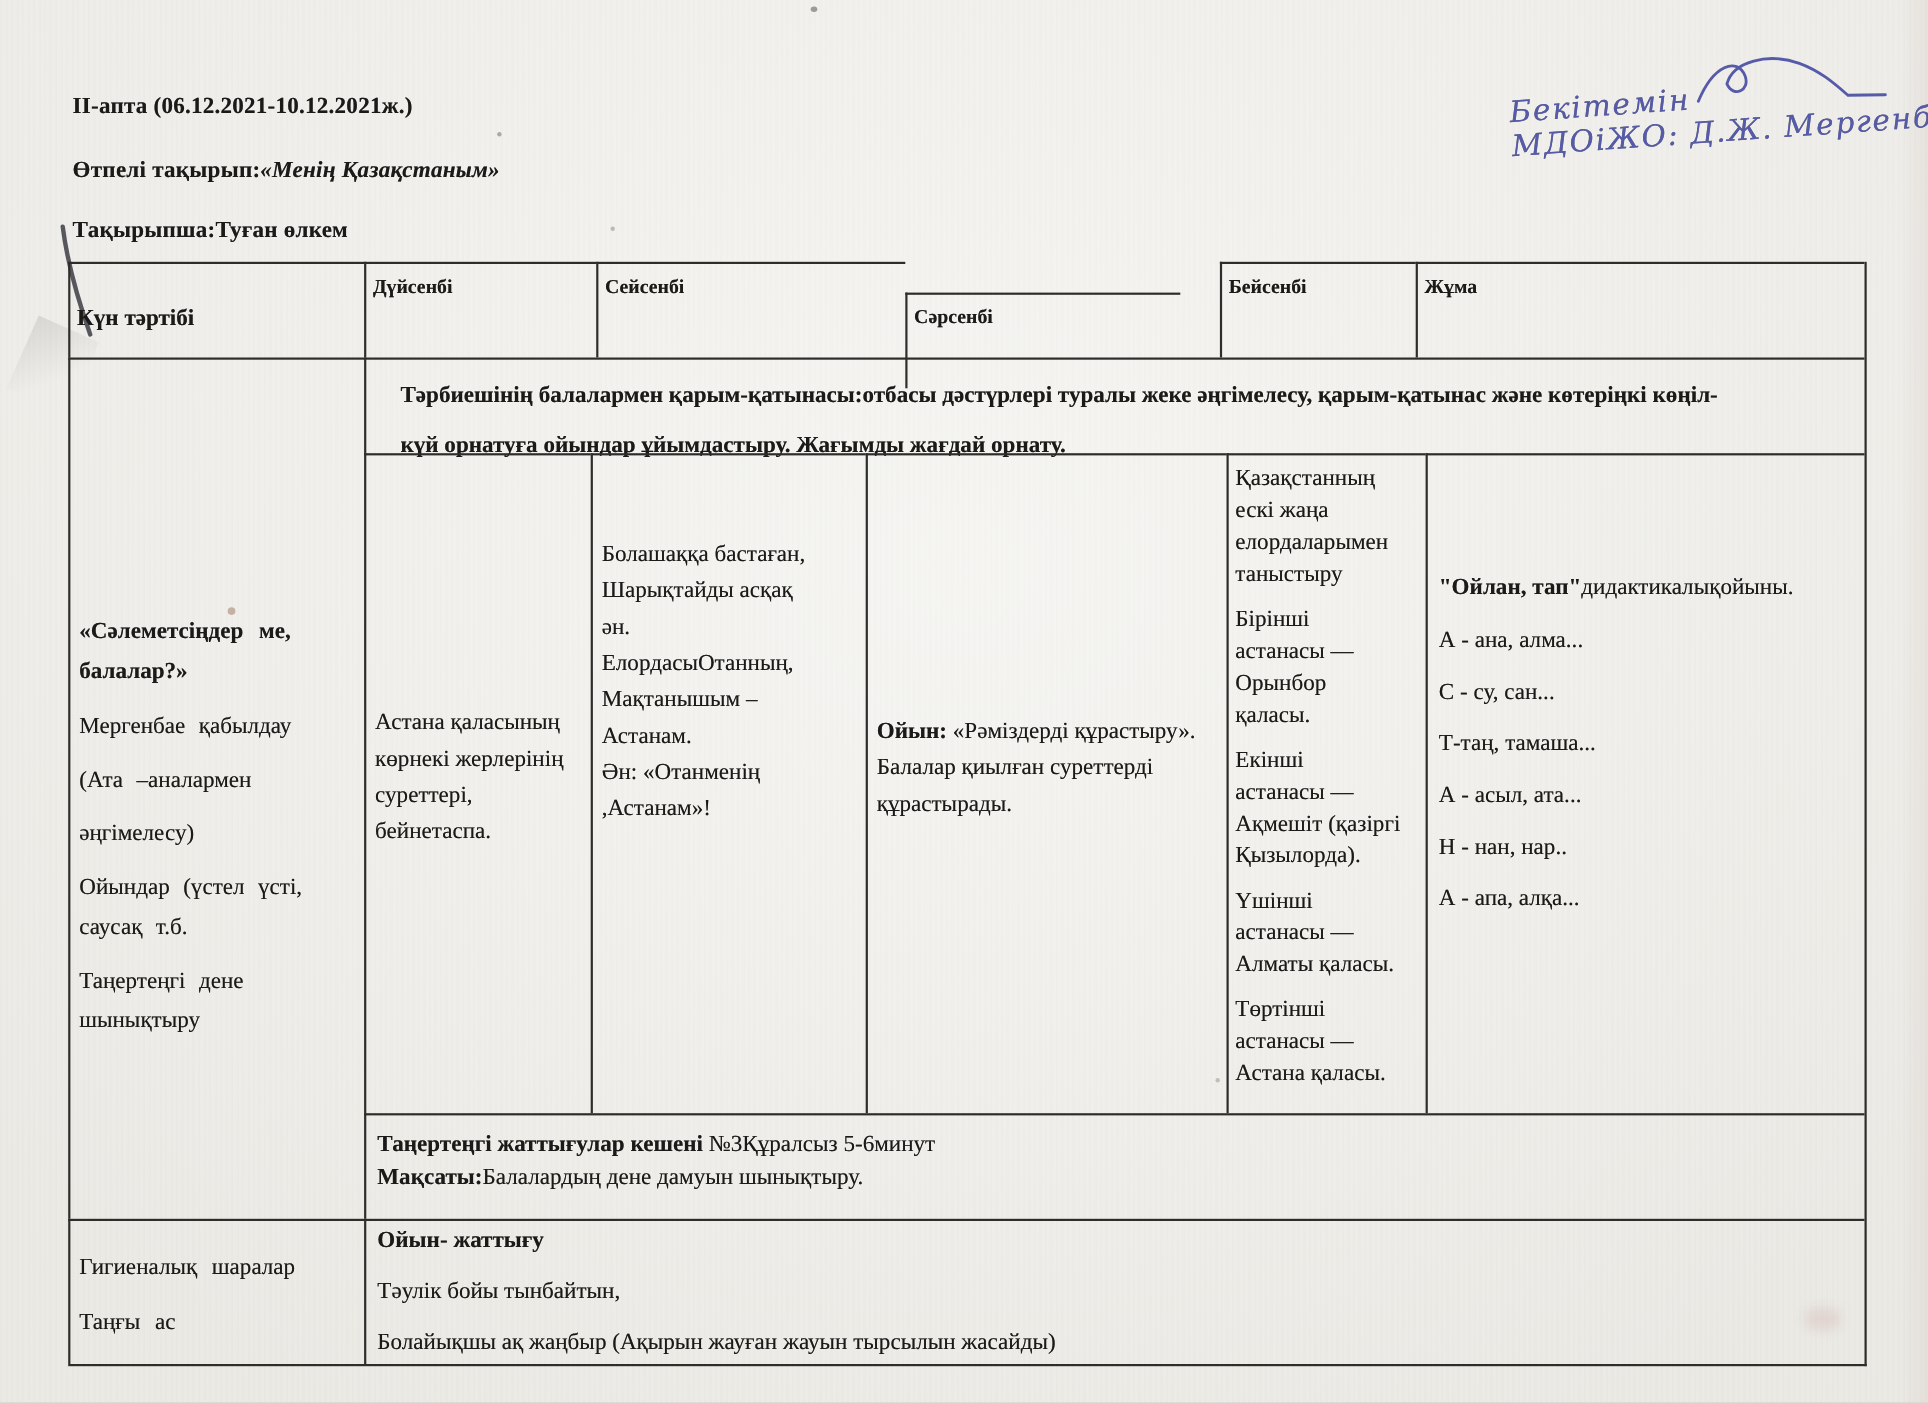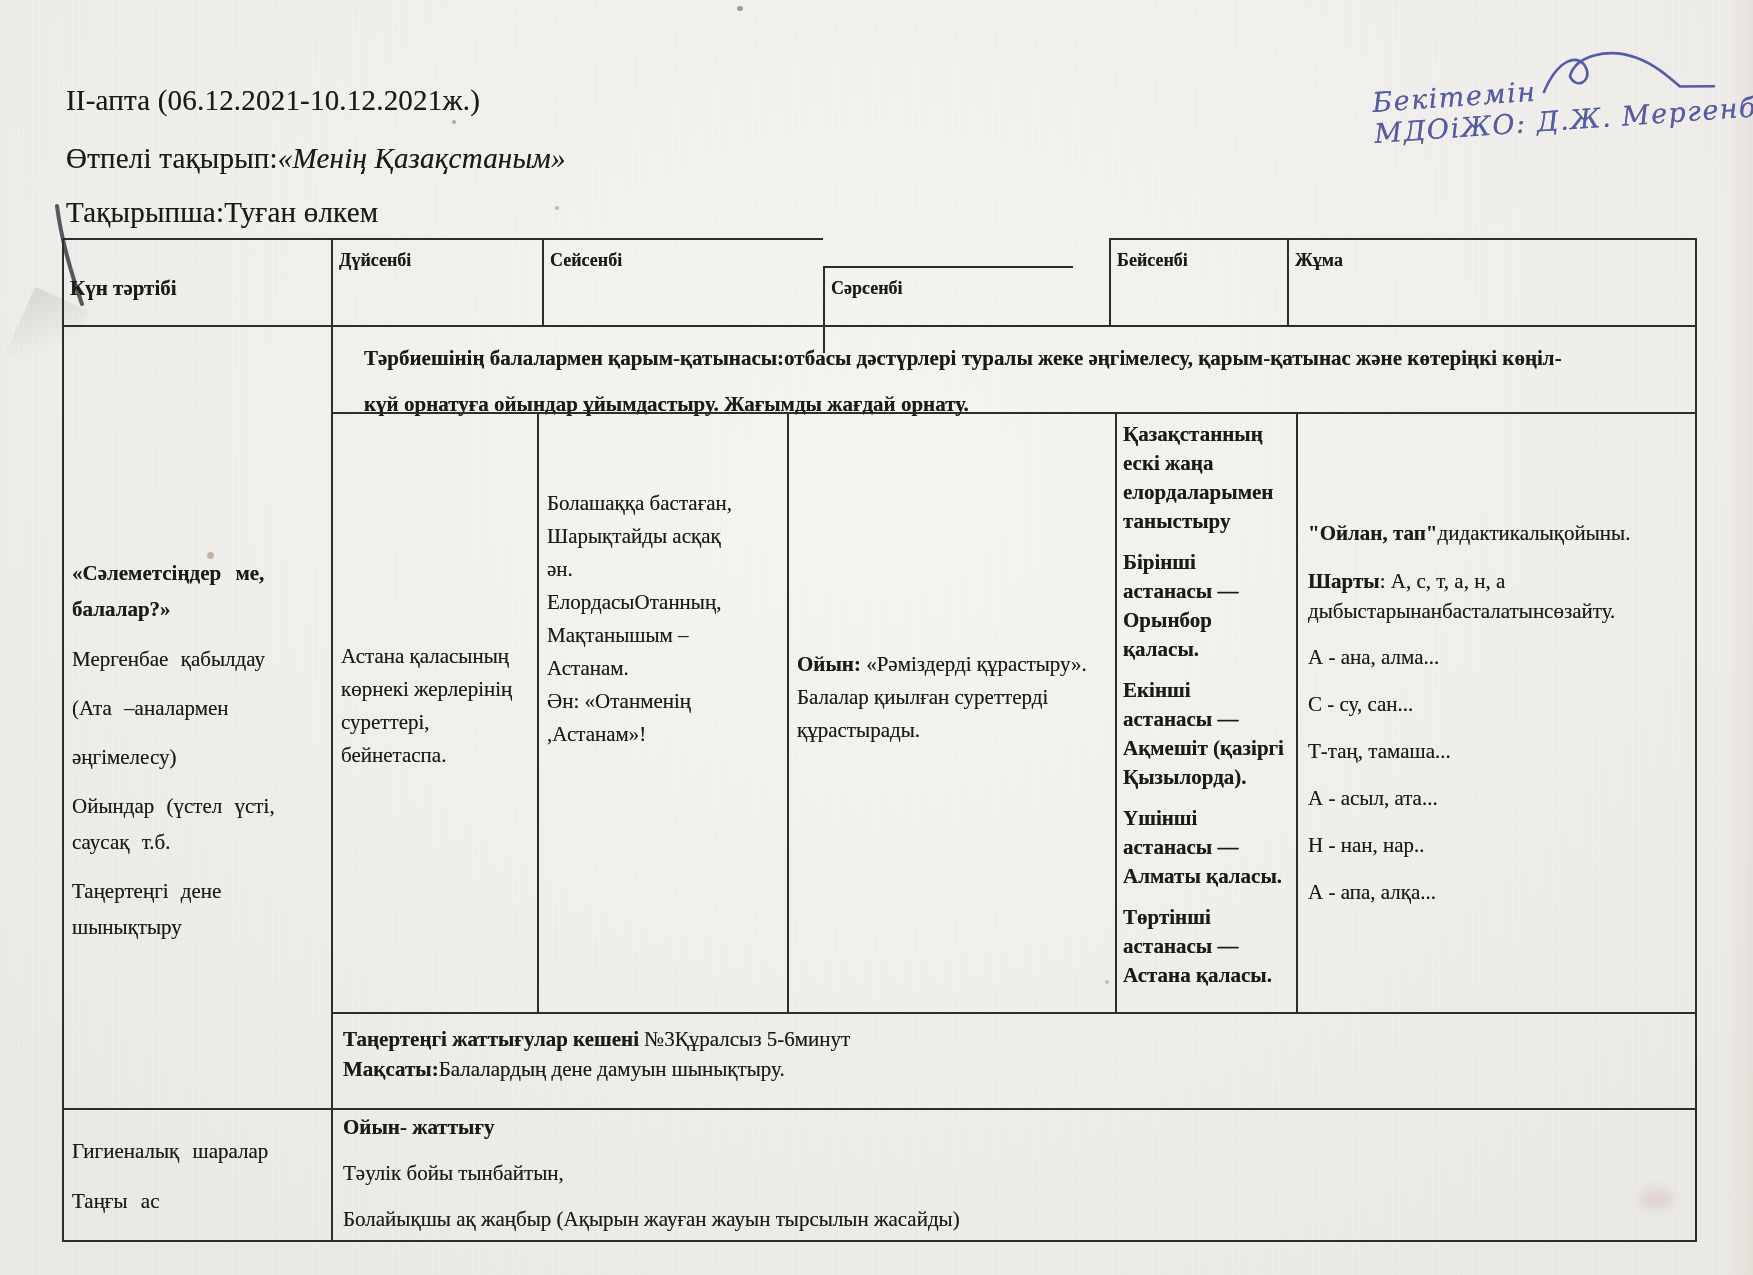--- a/index.html
+++ b/index.html
@@ -9,21 +9,21 @@
       linear-gradient(to left, rgba(196,168,160,0.16), rgba(196,168,160,0.0) 26px),
       radial-gradient(ellipse at 50% 40%, rgba(255,255,255,0.35), rgba(0,0,0,0.02) 85%),
       repeating-linear-gradient(90deg, rgba(80,80,70,0.016) 0 2px, rgba(255,255,255,0.0) 2px 5px),
       linear-gradient(#f2f1ed, #efeee9);
     font-family:"Liberation Serif","DejaVu Serif",serif;
     color:#1b1a18;
   }
   .txt{text-shadow:0 0 .4px rgba(20,20,20,.55);}
   
   .heading{position:absolute;left:66px;top:84px;}
-  .h-line{font-weight:normal;font-size:29px;letter-spacing:.2px;}
+  .h-line{font-weight:bold;font-size:21px;letter-spacing:.2px;}
   .h-week{position:absolute;left:0;top:0;white-space:nowrap;}
   .h-theme{position:absolute;left:0;top:58px;white-space:nowrap;}
   .h-sub{position:absolute;left:0;top:112px;white-space:nowrap;}
   .bi{font-style:italic;}
   
   .handwriting{
     position:absolute;left:1372px;top:48px;width:460px;
     transform:rotate(-4deg);
     color:#565ba9;font-family:"DejaVu Serif",serif;font-style:italic;
     font-size:27px;letter-spacing:1.5px;white-space:nowrap;
@@ -43,21 +43,21 @@
   .c-h0{padding:32px 8px 0 6px;font-weight:bold;}
   .c-comm{padding:8px 12px 0 10px;font-weight:bold;line-height:46px;}
   .c-comm .inner{width:1225px;margin-left:21px;}
   .c-routine{padding:228px 8px 0 8px;line-height:36px;}
   .c-routine p{margin:0 0 13px 0;word-spacing:7px;}
   .c-routine .ttl{font-weight:bold;word-spacing:9px;margin-bottom:14px;}
   .c-mon{padding:226px 4px 0 8px;}
   .c-tue{padding:73px 4px 0 8px;}
   .c-wed{padding:234px 10px 0 8px;}
   .c-wed .inner{width:292px;}
-  .c-thu{padding:6px 2px 0 6px;line-height:29px;font-weight:bold;}
+  .c-thu{padding:6px 2px 0 6px;line-height:29px;}
   .c-thu p{margin:0 0 12px 0;}
   .c-fri{padding:104px 10px 0 10px;line-height:30px;}
   .c-fri .ttl{margin-bottom:18px;}
   .c-fri .rule{margin-bottom:16px;width:392px;}
   .c-fri p.itm{margin:0 0 17px 0;}
   .c-exer{padding:10px 10px 0 10px;line-height:30px;}
   .c-exer .goal{}
   .c-hygL{padding:26px 6px 0 8px;line-height:30px;}
   .c-hygL p{margin:0 0 20px 0;word-spacing:8px;}
   .c-hygR{padding:2px 10px 0 10px;line-height:30px;}
@@ -174,23 +174,20 @@
 Алматы қаласы.</p>
       <p class="pre">Төртінші
 астанасы —
 Астана қаласы.</p>
     </div>
 
     <div class="cell c-fri txt" style="left:1234px;top:174px;width:399px;height:600px;">
       <p class="ttl">
         <span class="bold">"Ойлан, тап"</span><span>дидактикалықойыны.</span>
       </p>
-      <p class="rule">
-        <span class="bold">Шарты</span><span>: А, с, т, а, н, а дыбыстарынанбасталатынсөзайту.</span>
-      </p>
       <p class="itm">А - ана, алма...</p>
       <p class="itm">С - су, сан...</p>
       <p class="itm">Т-таң, тамаша...</p>
       <p class="itm">А - асыл, ата...</p>
       <p class="itm">Н - нан, нар..</p>
       <p class="itm">А - апа, алқа...</p>
     </div>
 
     <div class="cell c-exer txt" style="left:269px;top:774px;width:1364px;height:96px;">
       <div>

